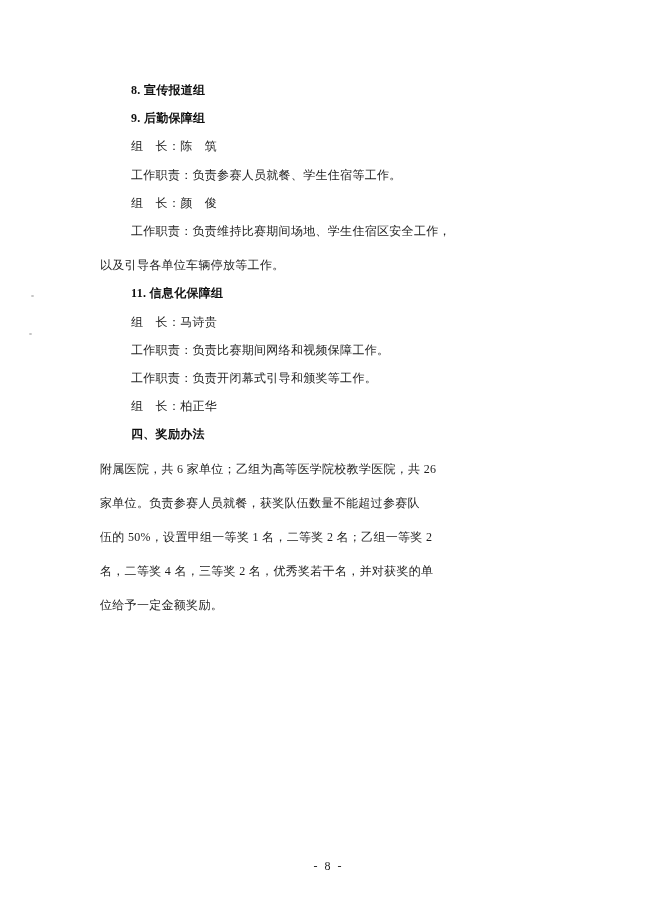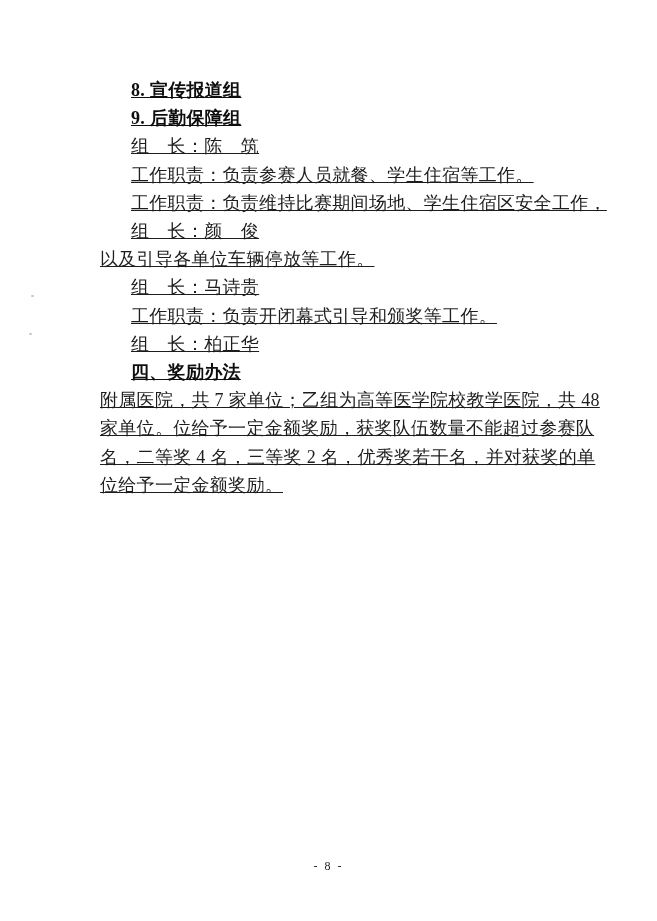--- a/index.html
+++ b/index.html
@@ -15,37 +15,37 @@
     overflow: hidden;
     font-family: "Liberation Serif", "DejaVu Serif", serif;
   }
   .content {
     position: absolute;
     left: 100px;
     top: 76px;
     width: 462px;
   }
   .line {
-    font-size: 18px;
+    font-size: 12px;
     line-height: 28.2px;
     color: #1d1d1d;
     letter-spacing: 0.3px;
     white-space: nowrap;
-    text-decoration: underline;
   }
   .line.heading {
     font-weight: 700;
     color: #0e0e0e;
     padding-left: 31px;
   }
   .line.body {
     padding-left: 31px;
   }
   .line.flush {
     padding-left: 0;
+    margin-top: 6px;
   }
   .footer {
     position: absolute;
     left: 0;
     right: 0;
     top: 858px;
     text-align: center;
     font-size: 12px;
     line-height: 16px;
     color: #222222;
@@ -61,28 +61,31 @@
 </style>
 </head>
 <body>
 
 <div class="page">
   <div class="content" id="content">
       <div class="line heading">8. 宣传报道组</div>
       <div class="line heading">9. 后勤保障组</div>
       <div class="line body">组　长：陈　筑</div>
       <div class="line body">工作职责：负责参赛人员就餐、学生住宿等工作。</div>
+      <div class="line body">组　长：颜　俊</div>
       <div class="line body">工作职责：负责维持比赛期间场地、学生住宿区安全工作，</div>
-      <div class="line body">组　长：颜　俊</div>
       <div class="line flush">以及引导各单位车辆停放等工作。</div>
+      <div class="line heading">11. 信息化保障组</div>
       <div class="line body">组　长：马诗贵</div>
+      <div class="line body">工作职责：负责比赛期间网络和视频保障工作。</div>
       <div class="line body">工作职责：负责开闭幕式引导和颁奖等工作。</div>
       <div class="line body">组　长：柏正华</div>
       <div class="line heading">四、奖励办法</div>
-      <div class="line flush">附属医院，共 7 家单位；乙组为高等医学院校教学医院，共 48</div>
-      <div class="line flush">家单位。位给予一定金额奖励，获奖队伍数量不能超过参赛队</div>
+      <div class="line flush">附属医院，共 6 家单位；乙组为高等医学院校教学医院，共 26</div>
+      <div class="line flush">家单位。负责参赛人员就餐，获奖队伍数量不能超过参赛队</div>
+      <div class="line flush">伍的 50%，设置甲组一等奖 1 名，二等奖 2 名；乙组一等奖 2</div>
       <div class="line flush">名，二等奖 4 名，三等奖 2 名，优秀奖若干名，并对获奖的单</div>
       <div class="line flush">位给予一定金额奖励。</div>
     </div>
   <div class="footer">- 8 -</div>
   <div class="speck" style="left:31px; top:295px;"></div>
   <div class="speck" style="left:29px; top:333px;"></div>
 </div>
 
 </body></html>

